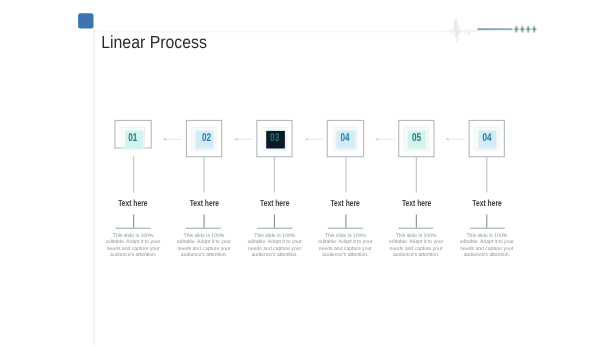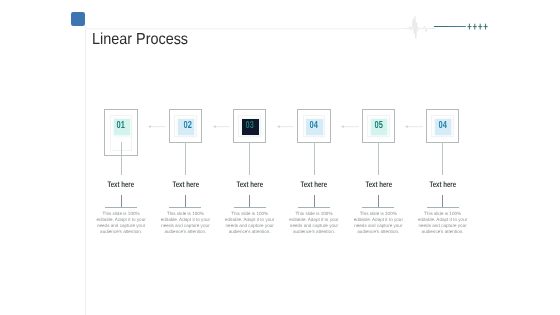--- a/index.html
+++ b/index.html
@@ -54,21 +54,21 @@
     <svg width="24" height="9" viewBox="0 0 24 9">
       <g stroke="#34716e" stroke-width="0.95" fill="none">
         <path d="M3.4 1.7 V7.5 M1.4 4.6 H5.5"></path>
         <path d="M8.8 1.7 V7.5 M6.8 4.6 H10.9"></path>
         <path d="M14.2 1.7 V7.5 M12.2 4.6 H16.3"></path>
         <path d="M19.6 1.7 V7.5 M17.6 4.6 H21.7"></path>
       </g>
     </svg>
   </div>
   <div class="boxrow" id="steps">
-      <div class="obox" style="left:104.3px;top:109.3px;width:33.6px;height:47px;text-align:right;">
+      <div class="obox" style="left:104.3px;top:109.3px;width:33.6px;height:26px;text-align:right;">
           <div class="ibox"></div>
           <div class="chip" style="background:#d2f3ee;box-shadow:0 0 3px 1.5px #e6f9f5;">
             <span class="num" style="color:#1d7d73;">01</span>
           </div>
         </div>
       <div class="stem" style="left:120.6px;top:142.2px;height:32.6px;"></div>
       <div class="lbl" style="left:91.3px;top:180.2px;width:59.6px;">Text here</div>
       <div class="divv" style="left:120.6px;top:195.2px;height:11.6px;"></div>
       <div class="divh" style="left:105.1px;top:206.8px;width:32px;"></div>
       <div class="body" style="left:96.1px;top:210.5px;width:50px;">This slide is 100% editable. Adapt it to your needs and capture your audience's attention.</div>

